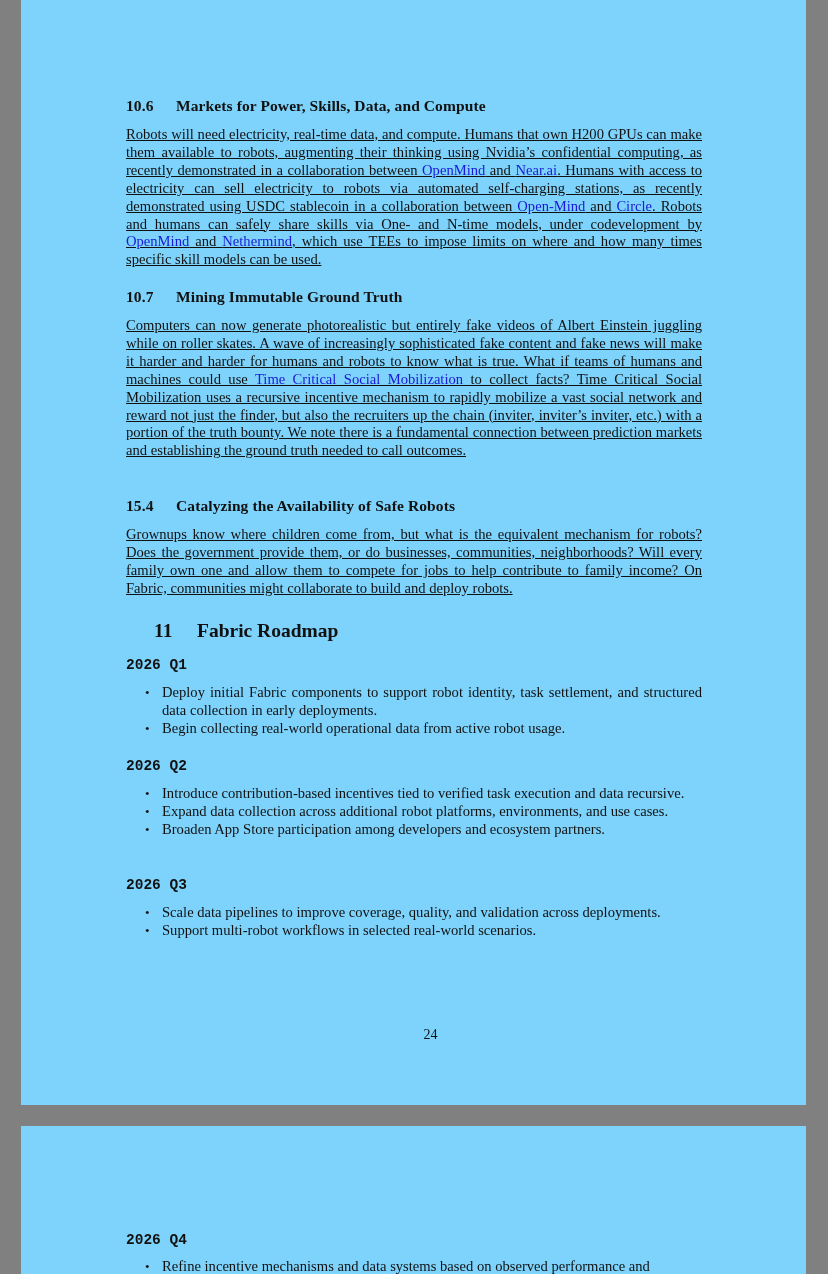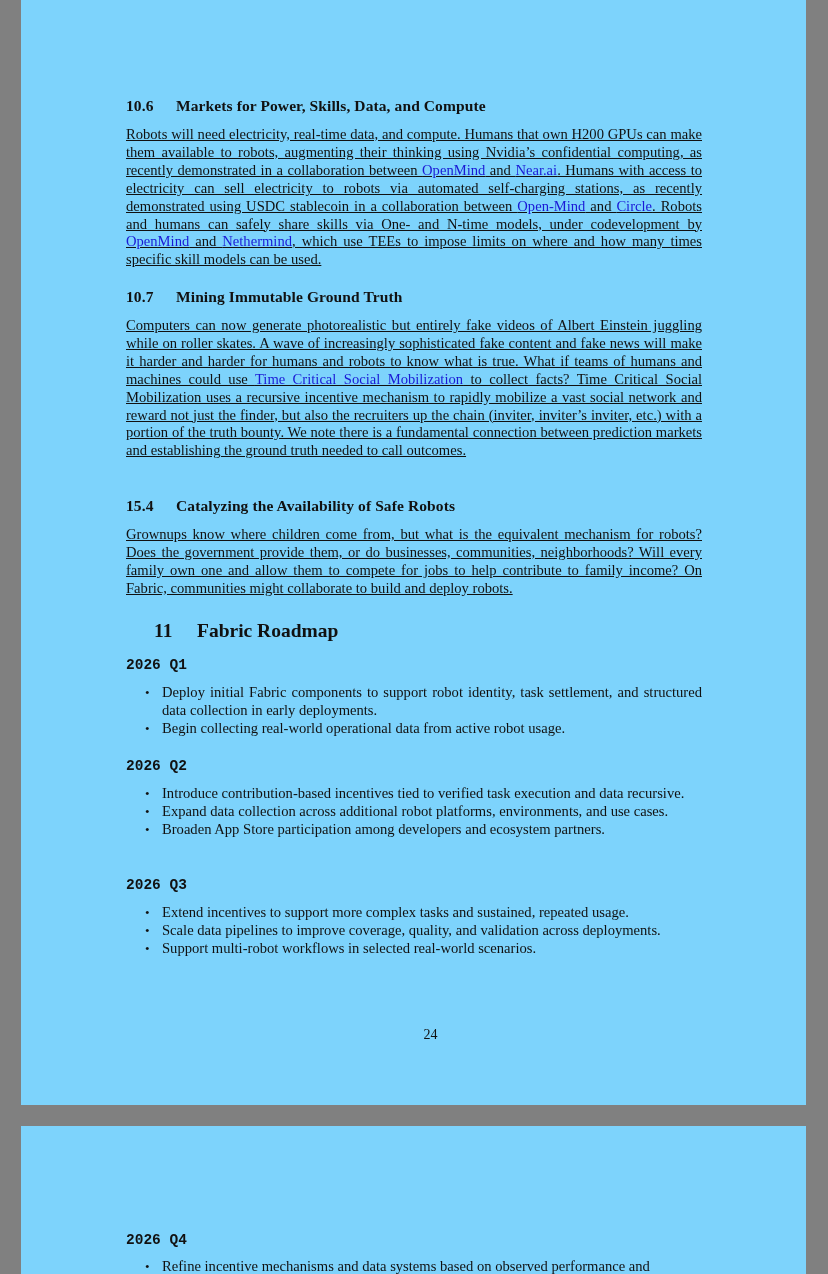--- a/index.html
+++ b/index.html
@@ -84,21 +84,20 @@
 
     <div class="h3" style="top:758px;">2026 Q2</div>
     <ul class="items" style="top:785px;">
       <li>Introduce contribution-based incentives tied to verified task execution and data recursive.</li>
       <li>Expand data collection across additional robot platforms, environments, and use cases.</li>
       <li>Broaden App Store participation among developers and ecosystem partners.</li>
     </ul>
 
     <div class="h3" style="top:877px;text-align:right;">2026 Q3</div>
     <ul class="items" style="top:904px;">
-      <li>Extend incentives to support more complex tasks and sustained, repeated usage.</li>
       <li>Scale data pipelines to improve coverage, quality, and validation across deployments.</li>
       <li>Support multi-robot workflows in selected real-world scenarios.</li>
     </ul>
   </div>
   <div class="pagenum" style="top:1027px;">24</div>
 </div>
 
 <div class="page" id="page2">
   <div class="content" style="top:0;">
     <div class="h3" style="top:106px;">2026 Q4</div>

